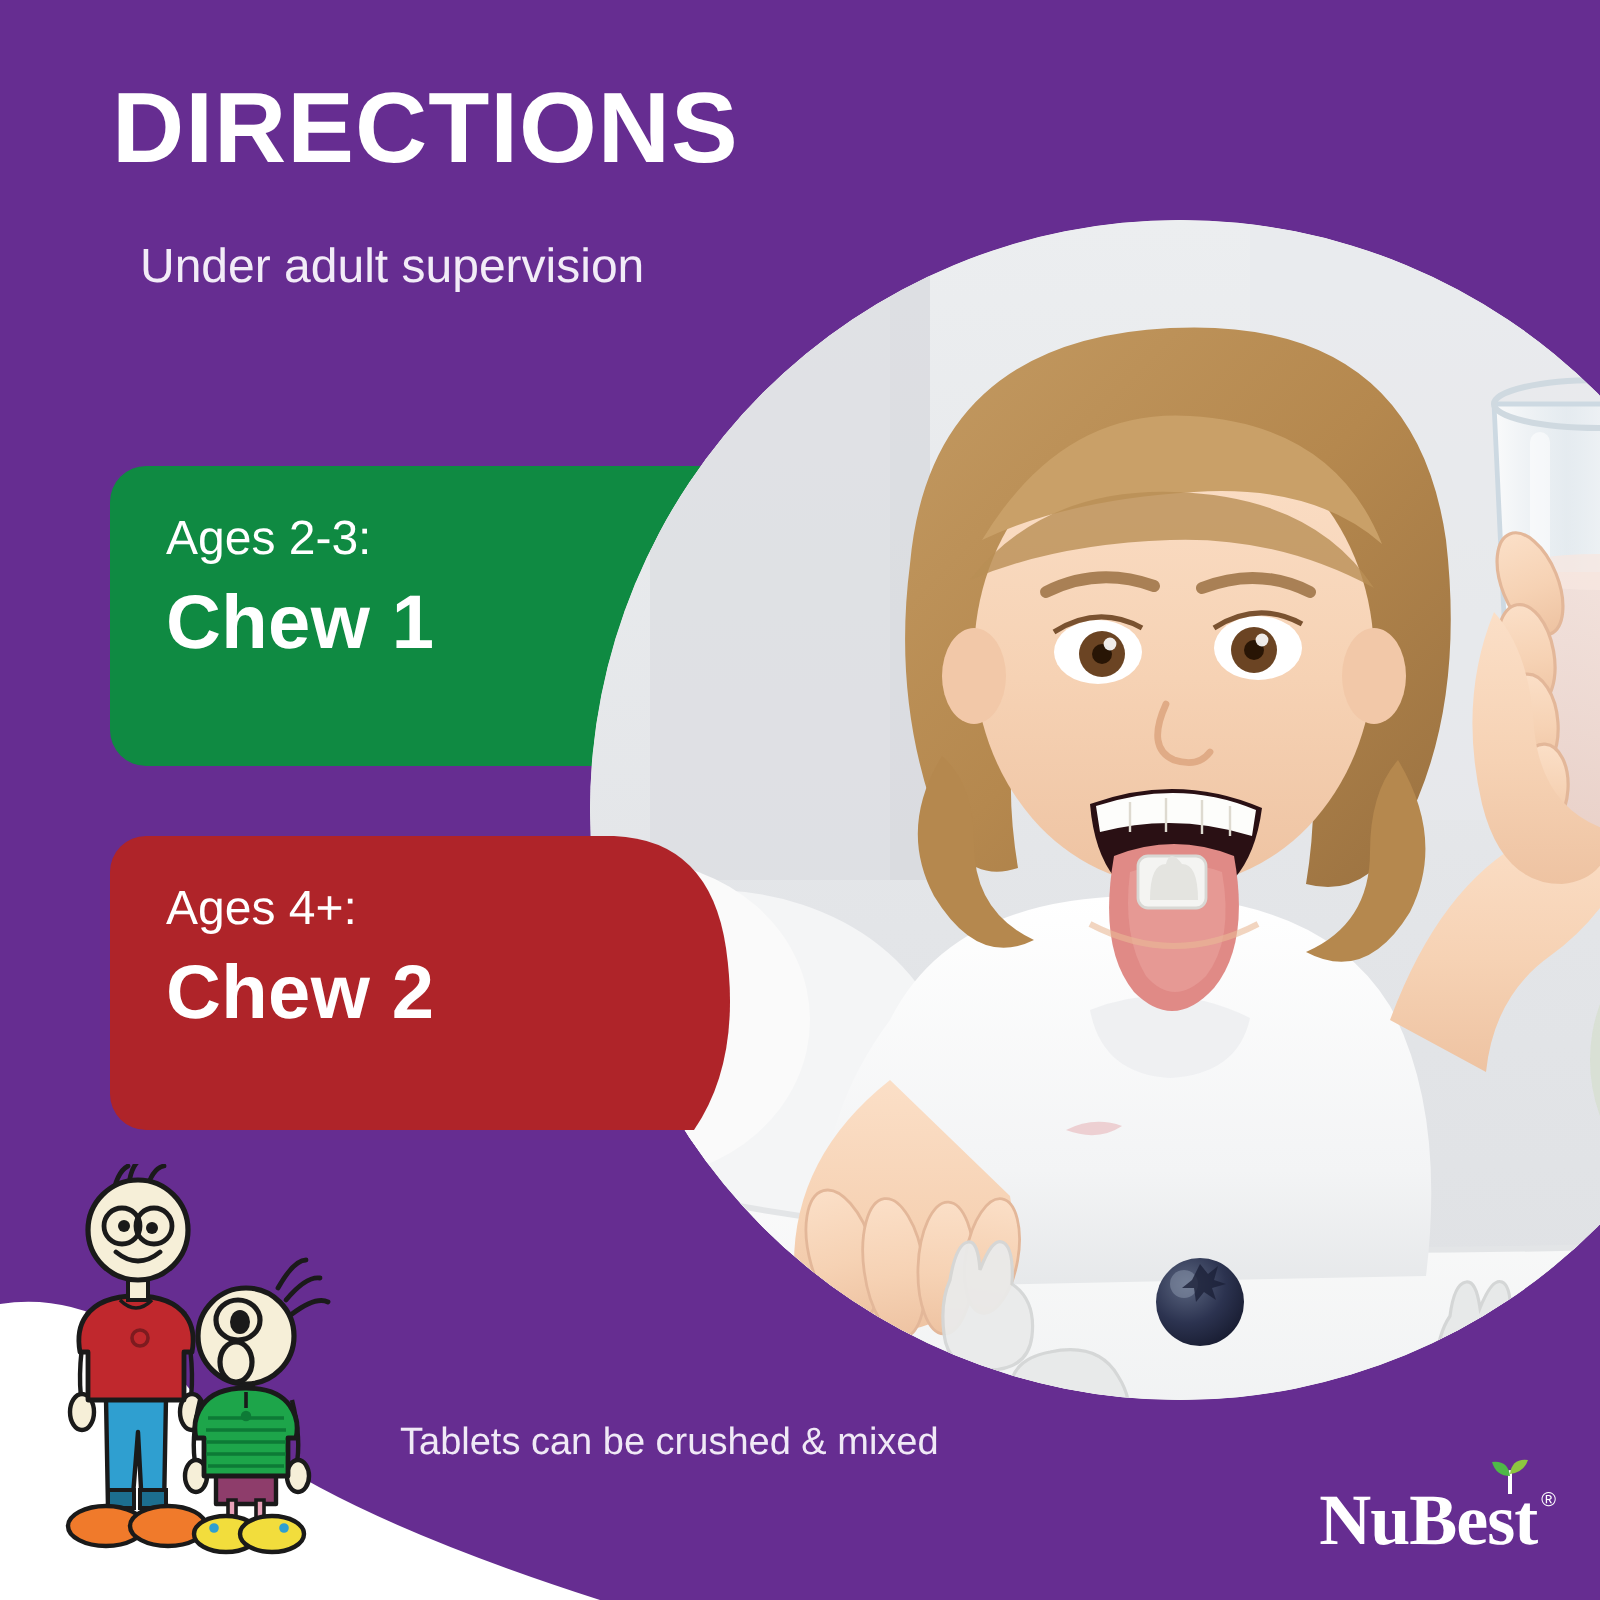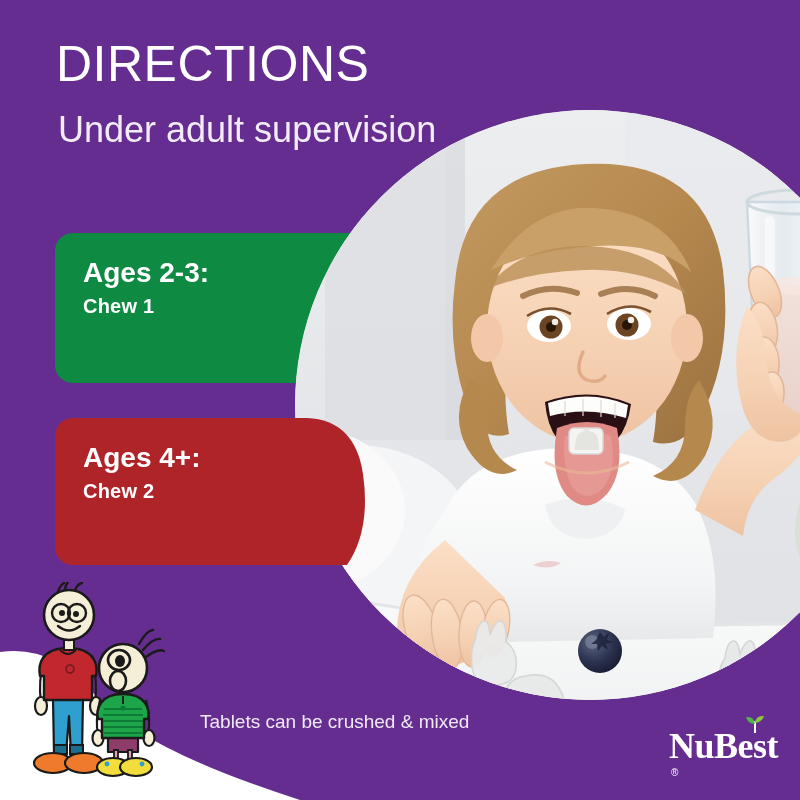--- a/index.html
+++ b/index.html
@@ -16,36 +16,36 @@
     font-family: "Liberation Sans", "DejaVu Sans", sans-serif;
     -webkit-font-smoothing: antialiased;
   }
 
   
   .title {
     position: absolute;
     left: 56px;
     top: 38px;
     font-size: 50px;
-    font-weight: 400;
+    font-weight: 700;
     letter-spacing: 0.5px;
     color: #ffffff;
     line-height: 1.05;
     margin: 0;
     z-index: 30;
   }
   .subtitle {
     position: absolute;
     left: 58px;
     top: 108px;
-    font-size: 36px;
+    font-size: 24px;
     font-weight: 400;
     color: #f2ecf7;
     line-height: 1.2;
-    margin: 0;
+    margin: 12px;
     z-index: 30;
   }
 
   
   .photo-circle {
     position: absolute;
     left: 295px;
     top: 110px;
     width: 590px;
     height: 590px;
@@ -63,29 +63,29 @@
     box-sizing: border-box;
     color: #ffffff;
   }
   .badge .badge-inner {
     position: absolute;
     left: 28px;
     top: 22px;
     width: 230px;
   }
   .badge-age {
-    font-size: 28px;
-    font-weight: 700;
+    font-size: 24px;
+    font-weight: 400;
     line-height: 1.25;
     color: #ffffff;
     display: block;
     margin-bottom: 4px;
   }
   .badge-dose {
-    font-size: 20px;
+    font-size: 38px;
     font-weight: 700;
     line-height: 1.22;
     color: #ffffff;
     display: block;
     letter-spacing: 0.2px;
   }
 
   
   .badge-green {
     left: 55px;
@@ -142,21 +142,20 @@
   }
 
   
   .logo {
     position: absolute;
     right: 22px;
     bottom: 22px;
     z-index: 30;
     display: flex;
     align-items: flex-start;
-    flex-direction: column;
   }
   .logo-text {
     font-family: "Liberation Serif", "DejaVu Serif", serif;
     font-size: 36px;
     font-weight: 700;
     color: #ffffff;
     letter-spacing: -0.5px;
     line-height: 1;
     position: relative;
   }

